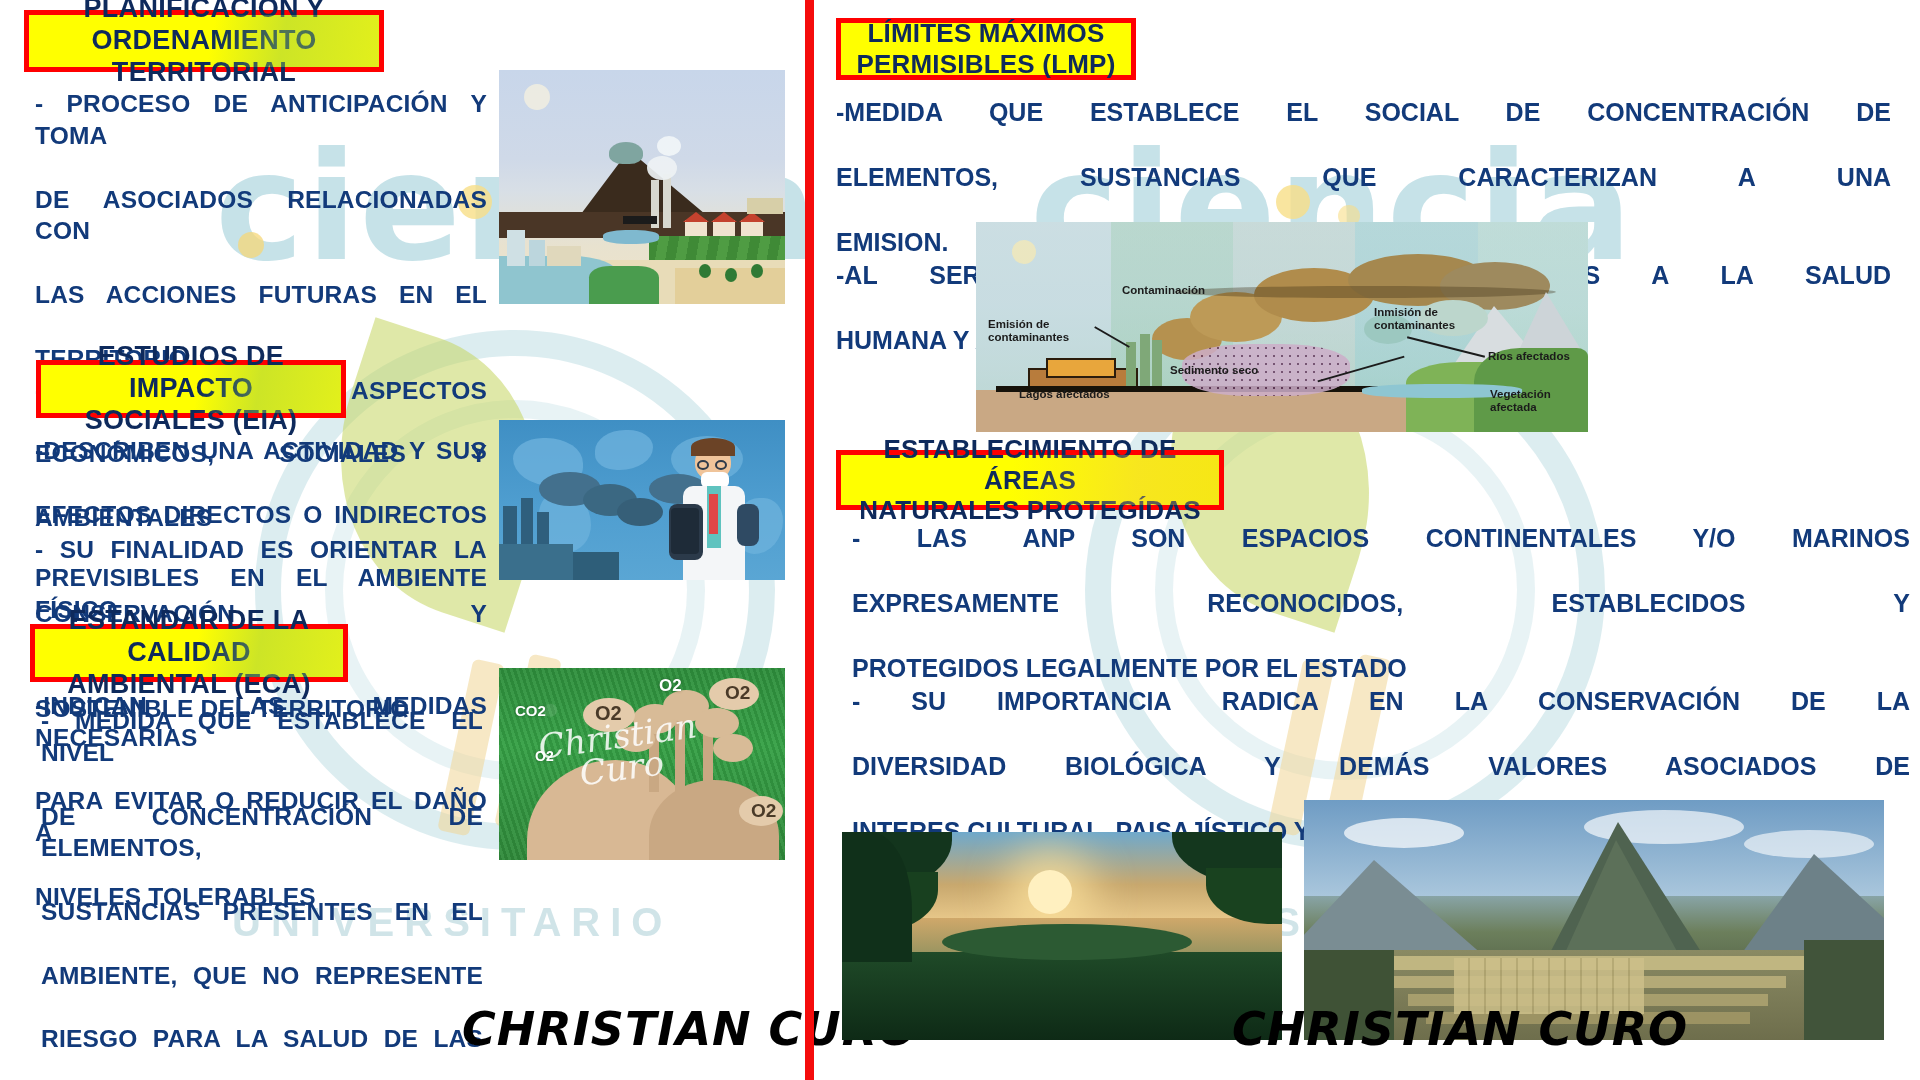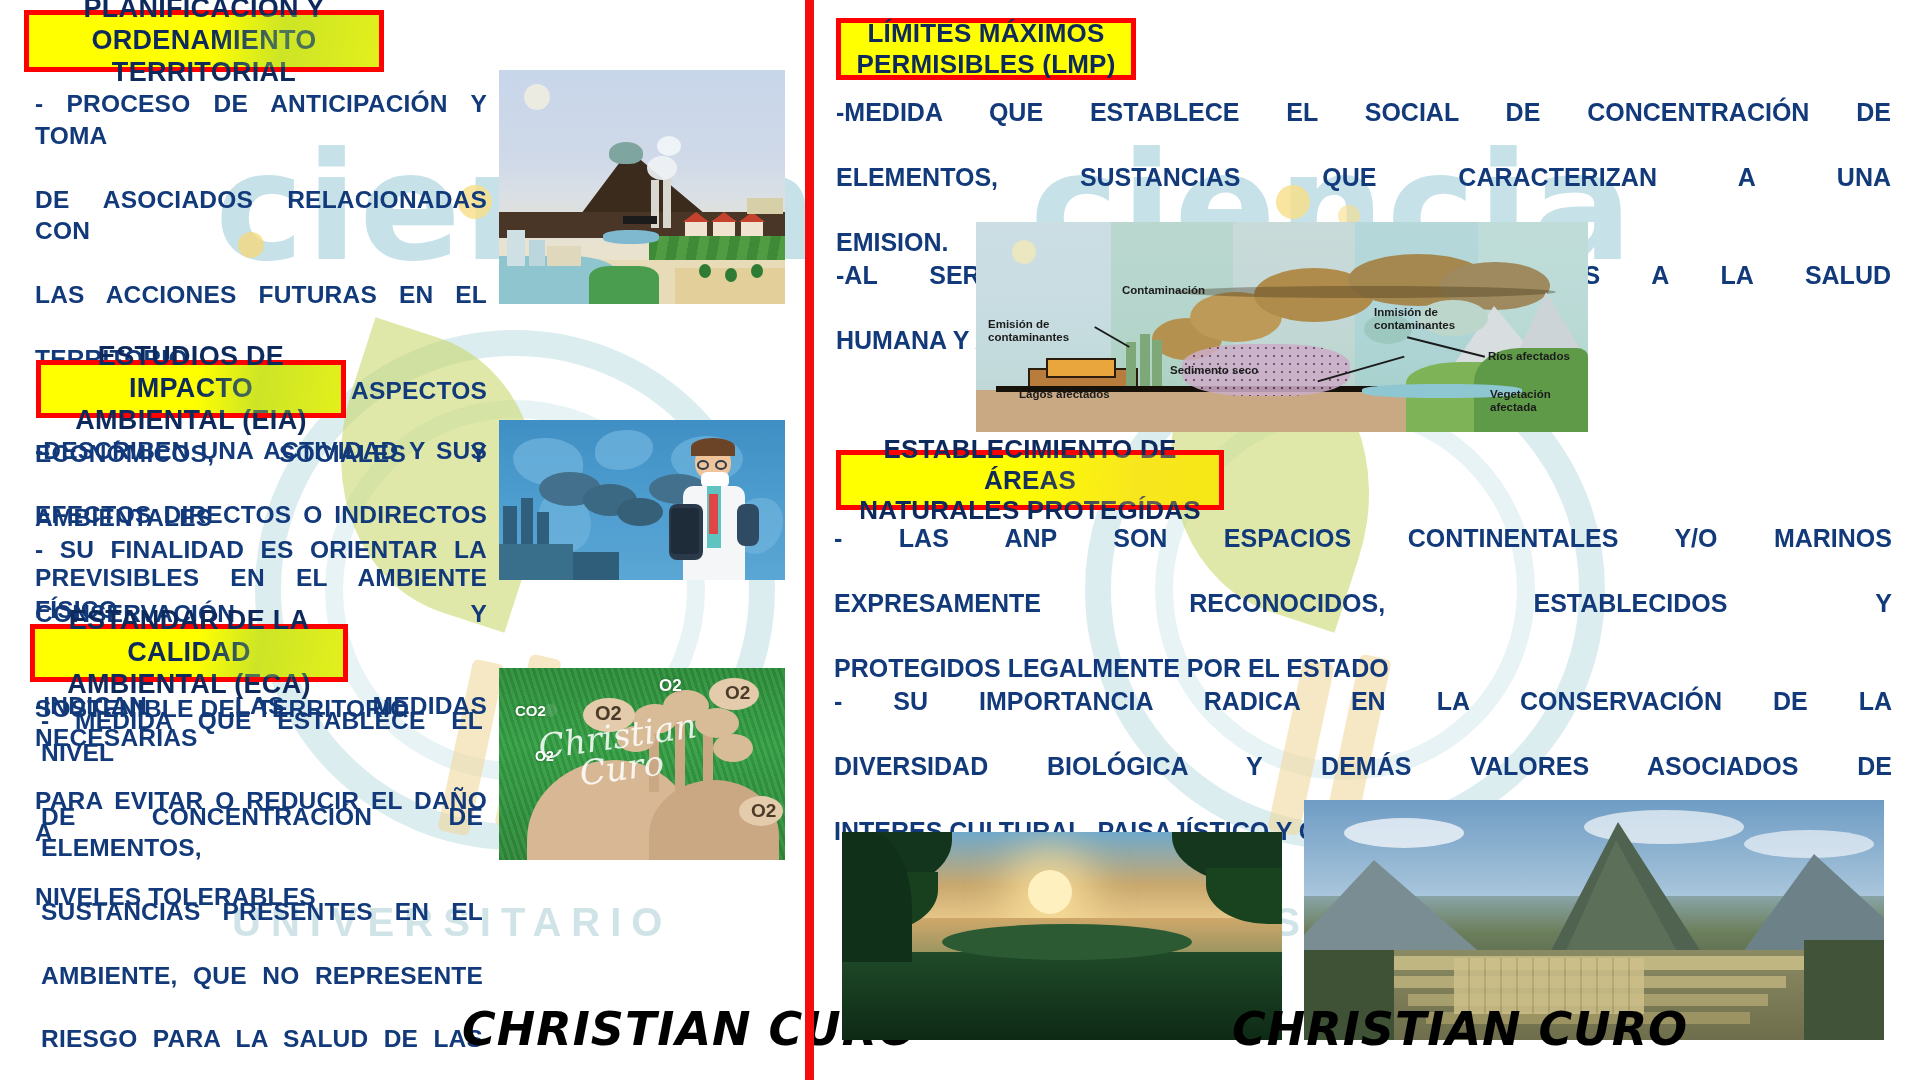--- a/index.html
+++ b/index.html
@@ -231,21 +231,21 @@
       <div class="shape" style="left:252px;top:194px;width:12px;height:14px;border-radius:50%;background:#2f7a35;"></div>
 
       <div class="shape" style="left:8px;top:160px;width:18px;height:36px;background:#cfe0e4;"></div>
       <div class="shape" style="left:30px;top:170px;width:16px;height:26px;background:#bcd6dd;"></div>
       <div class="shape" style="left:48px;top:176px;width:34px;height:20px;background:#e0d8bc;"></div>
     </div>
 
     <div class="hdr hdr-l" style="left:36px; top:360px; width:310px; height:58px;">
       <div>
         <span>ESTUDIOS DE IMPACTO</span>
-        <span>AMBIENTAL (EIA)</span>
+        <span>SOCIALES (EIA)</span>
       </div>
       <div class="hdr-tint tint-green"></div>
     </div>
 
     <div class="para para-l" style="left:24px; top:435px; width:452px;">
       <span class="ln just">-DESCRIBEN UNA ACTIVIDAD Y SUS</span>
       <span class="ln just">EFECTOS DIRECTOS O INDIRECTOS</span>
       <span class="ln just">PREVISIBLES EN EL AMBIENTE FÍSICO</span>
       <span class="ln">Y SOCIAL.</span>
       <span class="ln just">-INDICAN LAS MEDIDAS NECESARIAS</span>
@@ -408,21 +408,21 @@
     </div>
 
     <div class="hdr hdr-r" style="left:22px; top:450px; width:388px; height:60px;">
       <div>
         <span>ESTABLECIMIENTO DE ÁREAS</span>
         <span>NATURALES PROTEGÍDAS</span>
       </div>
       <div class="hdr-tint tint-amber"></div>
     </div>
 
-    <div class="para para-r" style="left:20px; top:522px; width:1058px;">
+    <div class="para para-r" style="left:38px; top:522px; width:1058px;">
       <span class="ln just">- LAS ANP SON ESPACIOS CONTINENTALES Y/O MARINOS</span>
       <span class="ln just">EXPRESAMENTE RECONOCIDOS, ESTABLECIDOS Y</span>
       <span class="ln">PROTEGIDOS LEGALMENTE POR EL ESTADO</span>
       <span class="ln just">- SU IMPORTANCIA RADICA EN LA CONSERVACIÓN DE LA</span>
       <span class="ln just">DIVERSIDAD BIOLÓGICA Y DEMÁS VALORES ASOCIADOS DE</span>
       <span class="ln">INTERES CULTURAL, PAISAJÍSTICO Y CIENTÍFICO.</span>
     </div>
 
     <div class="img" id="img5" style="left:28px; top:832px; width:440px; height:208px;">
       <div class="shape" style="left:0;top:0;width:440px;height:88px;background:linear-gradient(#6fa9cc,#c8a86e 60%,#e8c88a);"></div>

